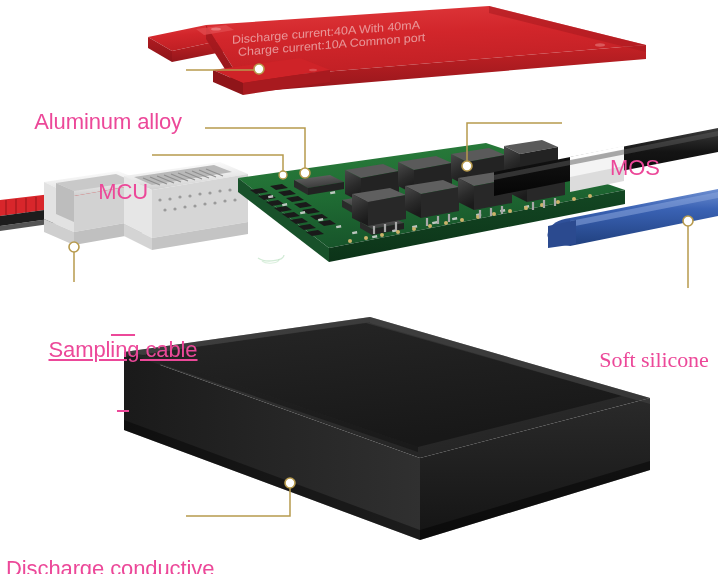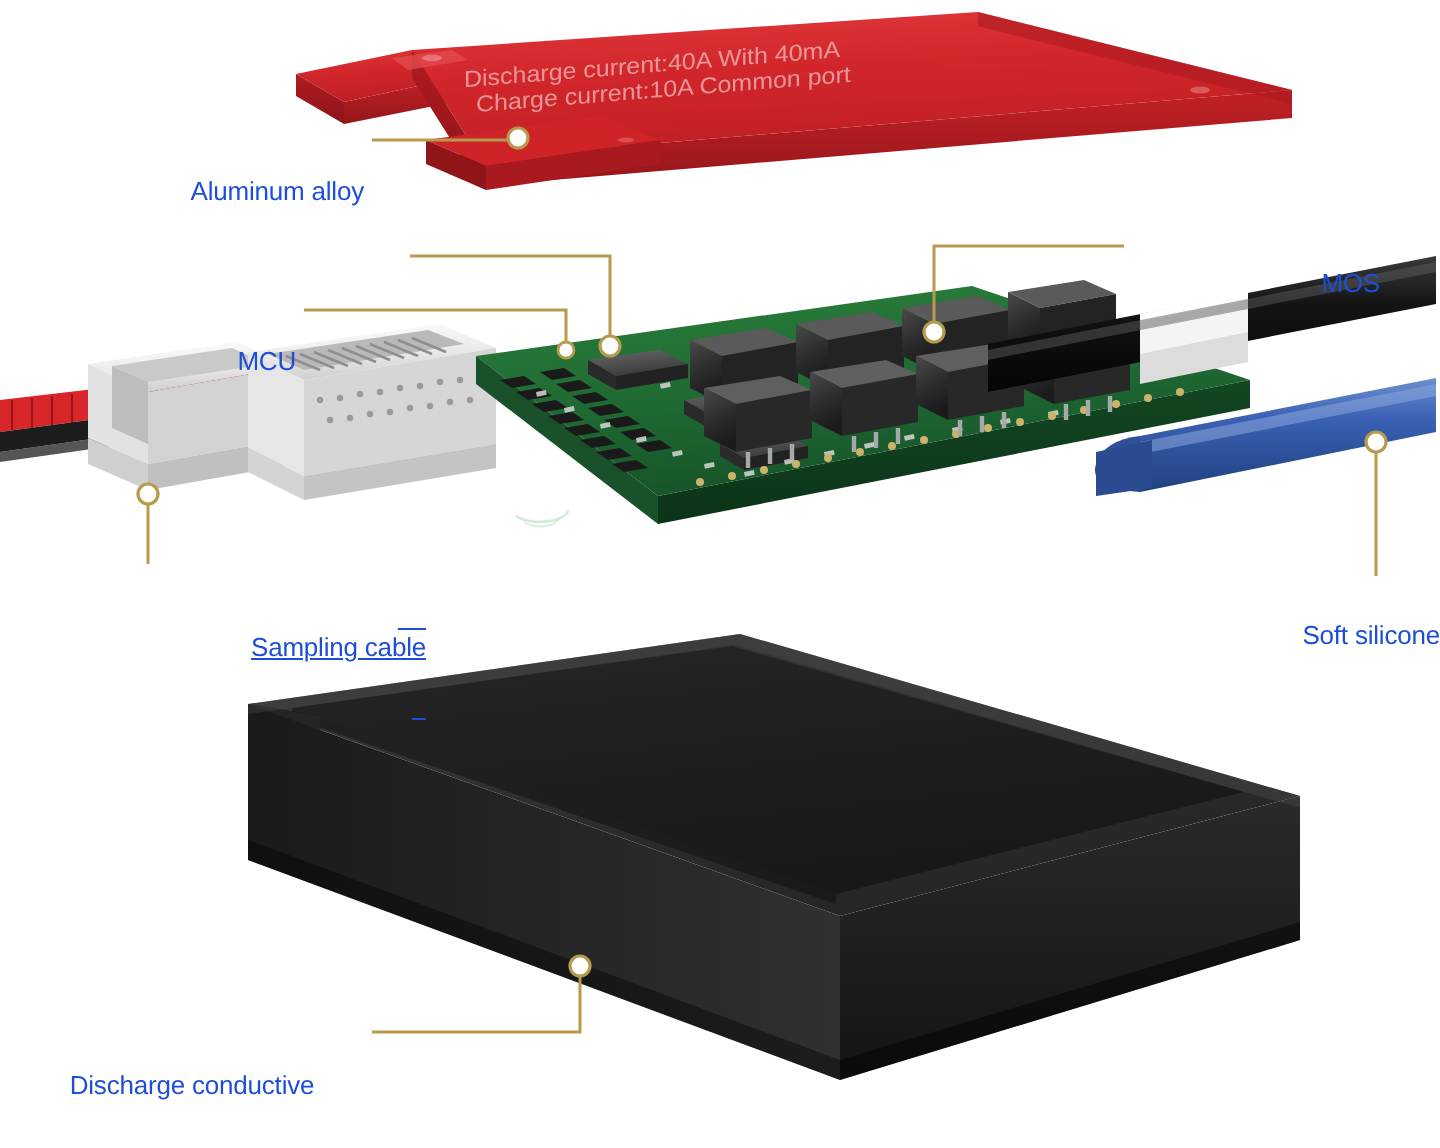--- a/index.html
+++ b/index.html
@@ -16,30 +16,30 @@
     font-family: "Liberation Sans", sans-serif;
   }
   #art {
     position: absolute;
     inset: 0;
     width: 720px;
     height: 574px;
   }
   .lbl {
     position: absolute;
-    color: #1d4ed8;
+    color: #ec4899;
     font-family: "Liberation Sans", sans-serif;
-    font-size: 13px;
+    font-size: 22px;
     font-weight: 400;
     line-height: 1.16;
     white-space: pre;
     letter-spacing: -0.1px;
   }
   .lbl.r { text-align: right; }
-  .lbl.l { text-align: right; }
+  .lbl.l { text-align: center; }
   .lbl.c { text-align: center; }
 </style>
 </head>
 <body>
 
 <div id="stage">
 
   <svg id="art" viewBox="0 0 720 574">
     <defs>
       <linearGradient id="redTop" x1="0" y1="0" x2="0.25" y2="1">
@@ -427,33 +427,33 @@
       <circle cx="688" cy="221" r="5" fill="#ffffff" stroke="#b79a4d" stroke-width="1.6"></circle>
       <circle cx="290" cy="483" r="5" fill="#ffffff" stroke="#b79a4d" stroke-width="1.6"></circle>
     </g>
   </svg>
 
   <div class="lbl r" style="left:10px; top:58px; width:172px;">
     <div>Aluminum alloy</div>
   </div>
 
 
-  <div class="lbl r" style="left:20px; top:143px; width:128px;">
+  <div class="lbl r" style="left:20px; top:128px; width:128px;">
     <div>MCU</div>
   </div>
 
   <div class="lbl l" style="left:580px; top:104px; width:110px;">
     <div>MOS</div>
   </div>
 
   <div class="lbl l" style="left:33px; top:286px; width:180px;text-decoration:underline;">
     <div>Sampling cable</div>
   </div>
 
-  <div class="lbl l" style="left:588px; top:280px; width:132px;">
+  <div class="lbl l" style="left:588px; top:296px; width:132px;font-family:Liberation Serif, serif;">
     <div>Soft silicone</div>
   </div>
 
   <div class="lbl c" style="left:6px; top:505px; width:180px;">
     <div>Discharge conductive</div>
     
   </div>
 
 </div>
 

